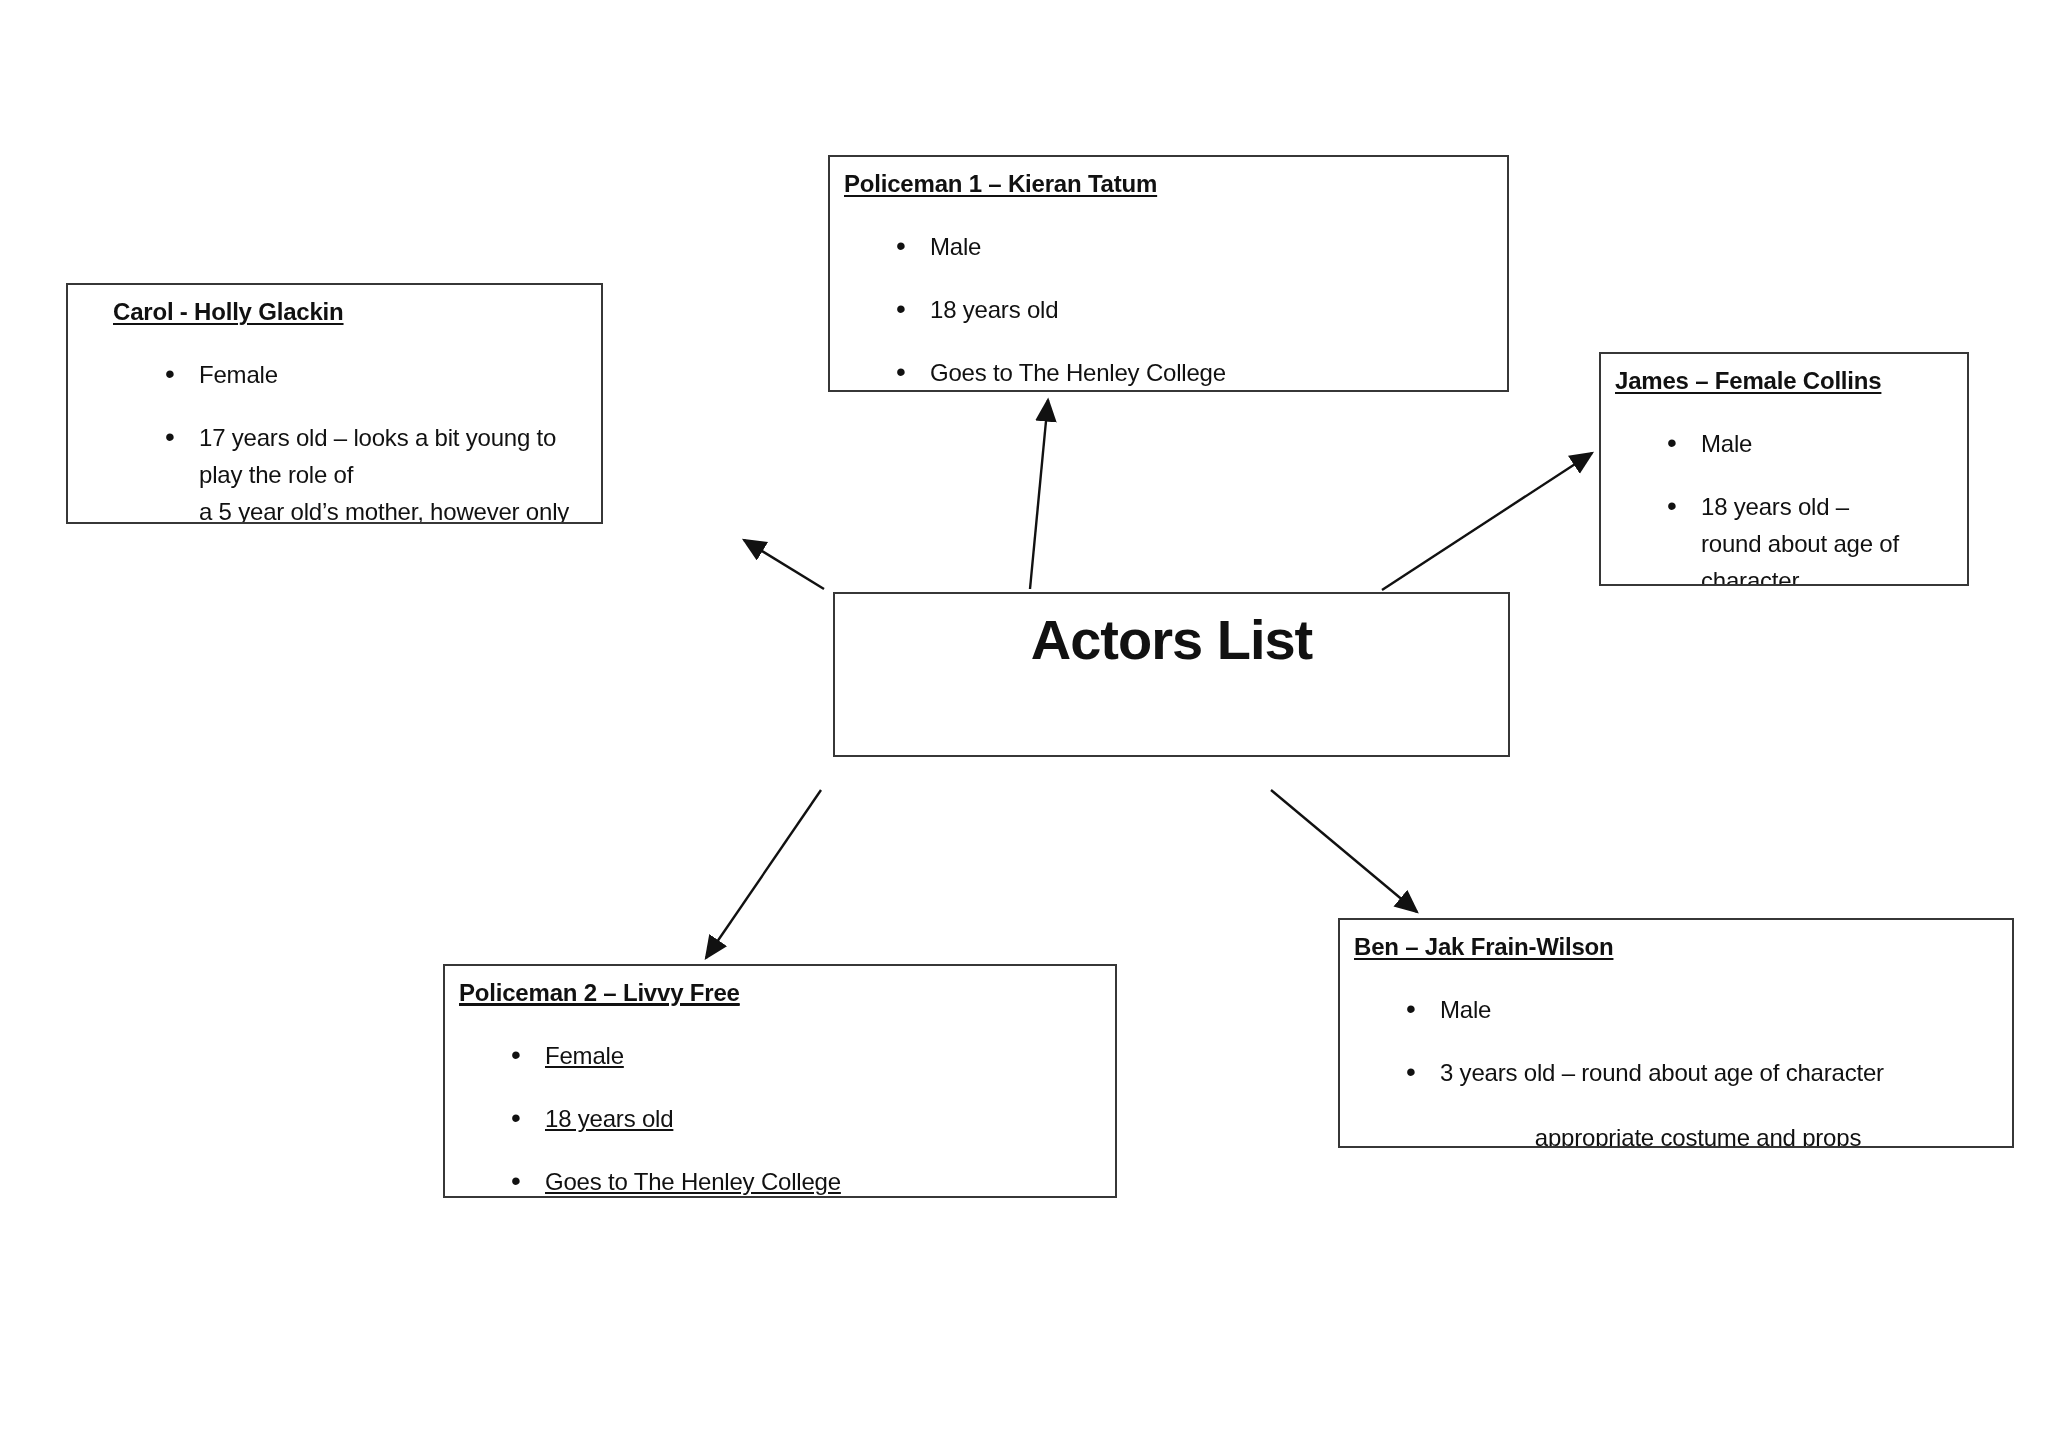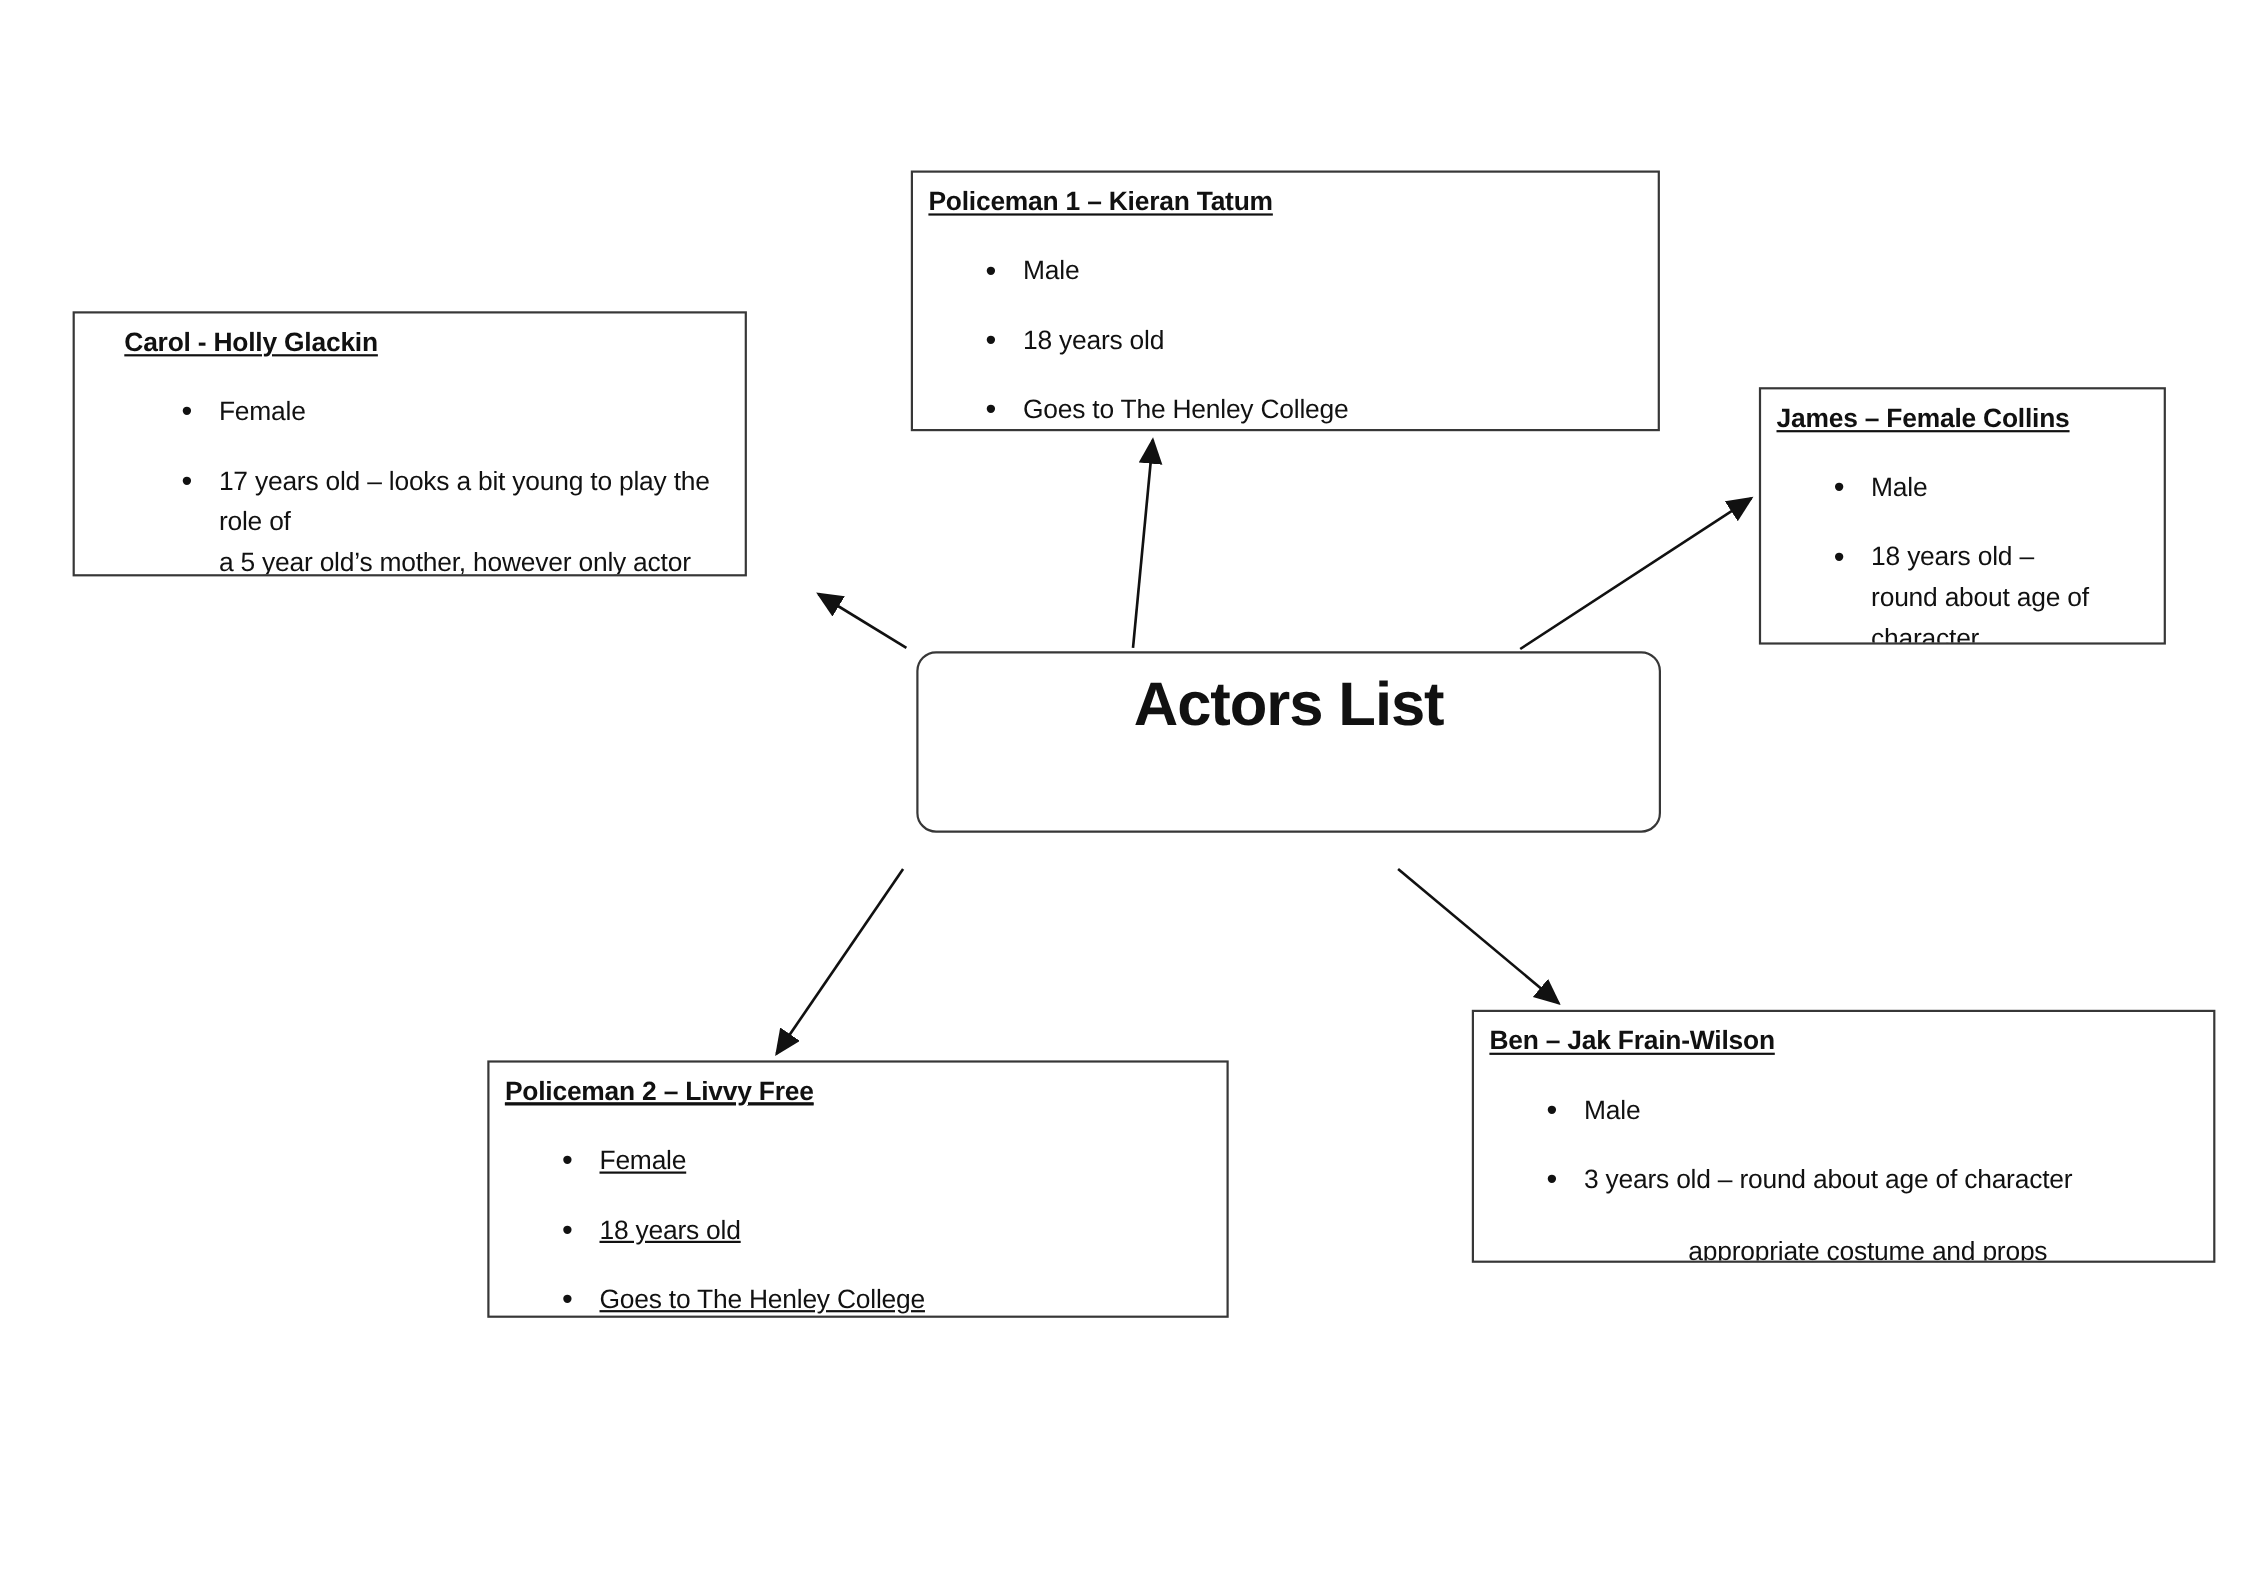--- a/index.html
+++ b/index.html
@@ -84,21 +84,21 @@
         <path d="M0,0 L10,4.5 L0,9 Z" fill="#111111"></path>
       </marker>
     </defs>
     <line x1="824" y1="589" x2="744" y2="540" stroke="#111111" stroke-width="2.4" marker-end="url(#ah)"></line>
     <line x1="1030" y1="589" x2="1048" y2="400" stroke="#111111" stroke-width="2.4" marker-end="url(#ah)"></line>
     <line x1="1382" y1="590" x2="1592" y2="453" stroke="#111111" stroke-width="2.4" marker-end="url(#ah)"></line>
     <line x1="821" y1="790" x2="706" y2="958" stroke="#111111" stroke-width="2.4" marker-end="url(#ah)"></line>
     <line x1="1271" y1="790" x2="1417" y2="912" stroke="#111111" stroke-width="2.4" marker-end="url(#ah)"></line>
   </svg>
 
-  <div class="node" style="left:66px;top:283px;width:613px;height:241px;padding-left:45px;">
+  <div class="node" style="left:66px;top:283px;width:537px;height:241px;padding-left:45px;">
     <div class="node-title">Carol - Holly Glackin</div>
     <ul class="bullets">
       <li>Female</li>
       <li>17 years old – looks a bit young to play the role of
 a 5 year old’s mother, however only actor
 available</li>
     </ul>
   </div>
 
   <div class="node" style="left:828px;top:155px;width:681px;height:237px;">
@@ -113,21 +113,21 @@
   <div class="node" style="left:1599px;top:352px;width:370px;height:234px;">
     <div class="node-title">James – Female Collins</div>
     <ul class="bullets">
       <li>Male</li>
       <li>18 years old –
 round about age of
 character</li>
     </ul>
   </div>
 
-  <div class="center-node" style="left:833px;top:592px;width:677px;height:165px;border-radius:18px;">
+  <div class="center-node" style="left:833px;top:592px;width:677px;height:165px;">
     <div class="center-title">Actors List</div>
   </div>
 
   <div class="node" style="left:443px;top:964px;width:674px;height:234px;text-decoration:underline;">
     <div class="node-title">Policeman 2 – Livvy Free</div>
     <ul class="bullets">
       <li>Female</li>
       <li>18 years old</li>
       <li>Goes to The Henley College</li>
     </ul>

